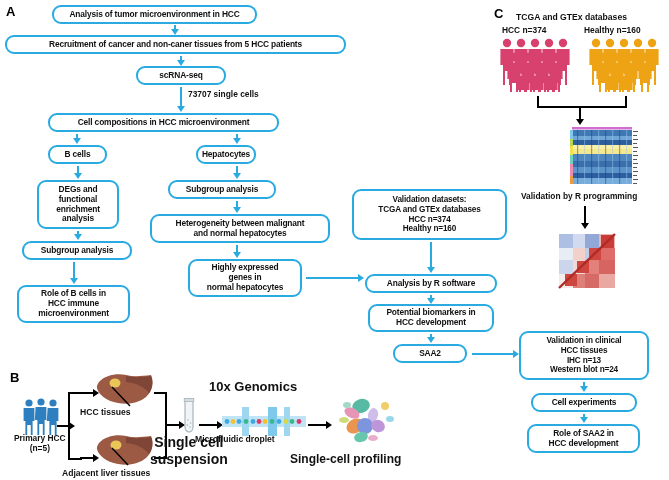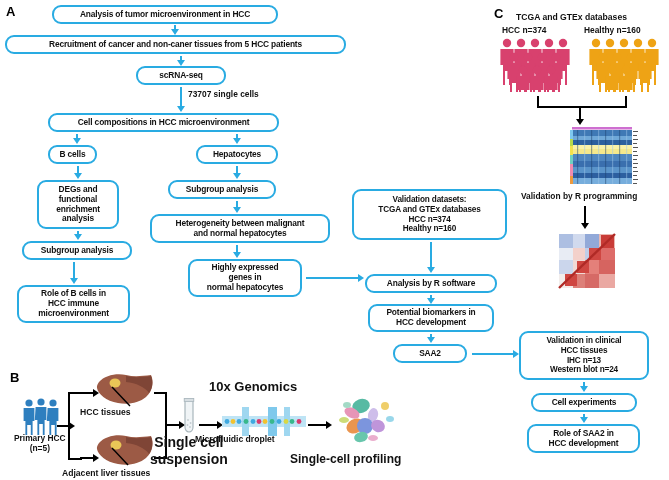--- a/index.html
+++ b/index.html
@@ -76,36 +76,36 @@
   .chip{position:absolute;}
   .umap{position:absolute;}
 </style>
 </head>
 <body>
 
 <div class="panel-letter" style="left:6px;top:4px;">A</div>
 <div class="panel-letter" style="left:10px;top:370px;">B</div>
 <div class="panel-letter" style="left:494px;top:6px;">C</div>
 
-<div class="fbox" style="left:52px;top:5px;width:226px;height:19px;">
+<div class="fbox" style="left:52px;top:5px;width:205px;height:19px;">
     <span>Analysis of tumor microenvironment in HCC</span>
   </div>
 <div class="fbox" style="left:5px;top:35px;width:341px;height:19px;">
     <span>Recruitment of cancer and non-caner tissues from 5 HCC patients</span>
   </div>
 <div class="fbox" style="left:136px;top:66px;width:90px;height:19px;">
     <span>scRNA-seq</span>
   </div>
 <div class="fbox" style="left:48px;top:113px;width:231px;height:19px;">
     <span>Cell compositions in HCC microenvironment</span>
   </div>
-<div class="fbox" style="left:48px;top:145px;width:49px;height:19px;">
+<div class="fbox" style="left:48px;top:145px;width:59px;height:19px;">
     <span>B cells</span>
   </div>
-<div class="fbox" style="left:196px;top:145px;width:82px;height:19px;">
+<div class="fbox" style="left:196px;top:145px;width:60px;height:19px;">
     <span>Hepatocytes</span>
   </div>
 <div class="fbox" style="left:37px;top:180px;width:82px;height:49px;">
     <span>DEGs and
 functional
 enrichment
 analysis</span>
   </div>
 <div class="fbox" style="left:168px;top:180px;width:108px;height:19px;">
     <span>Subgroup analysis</span>

